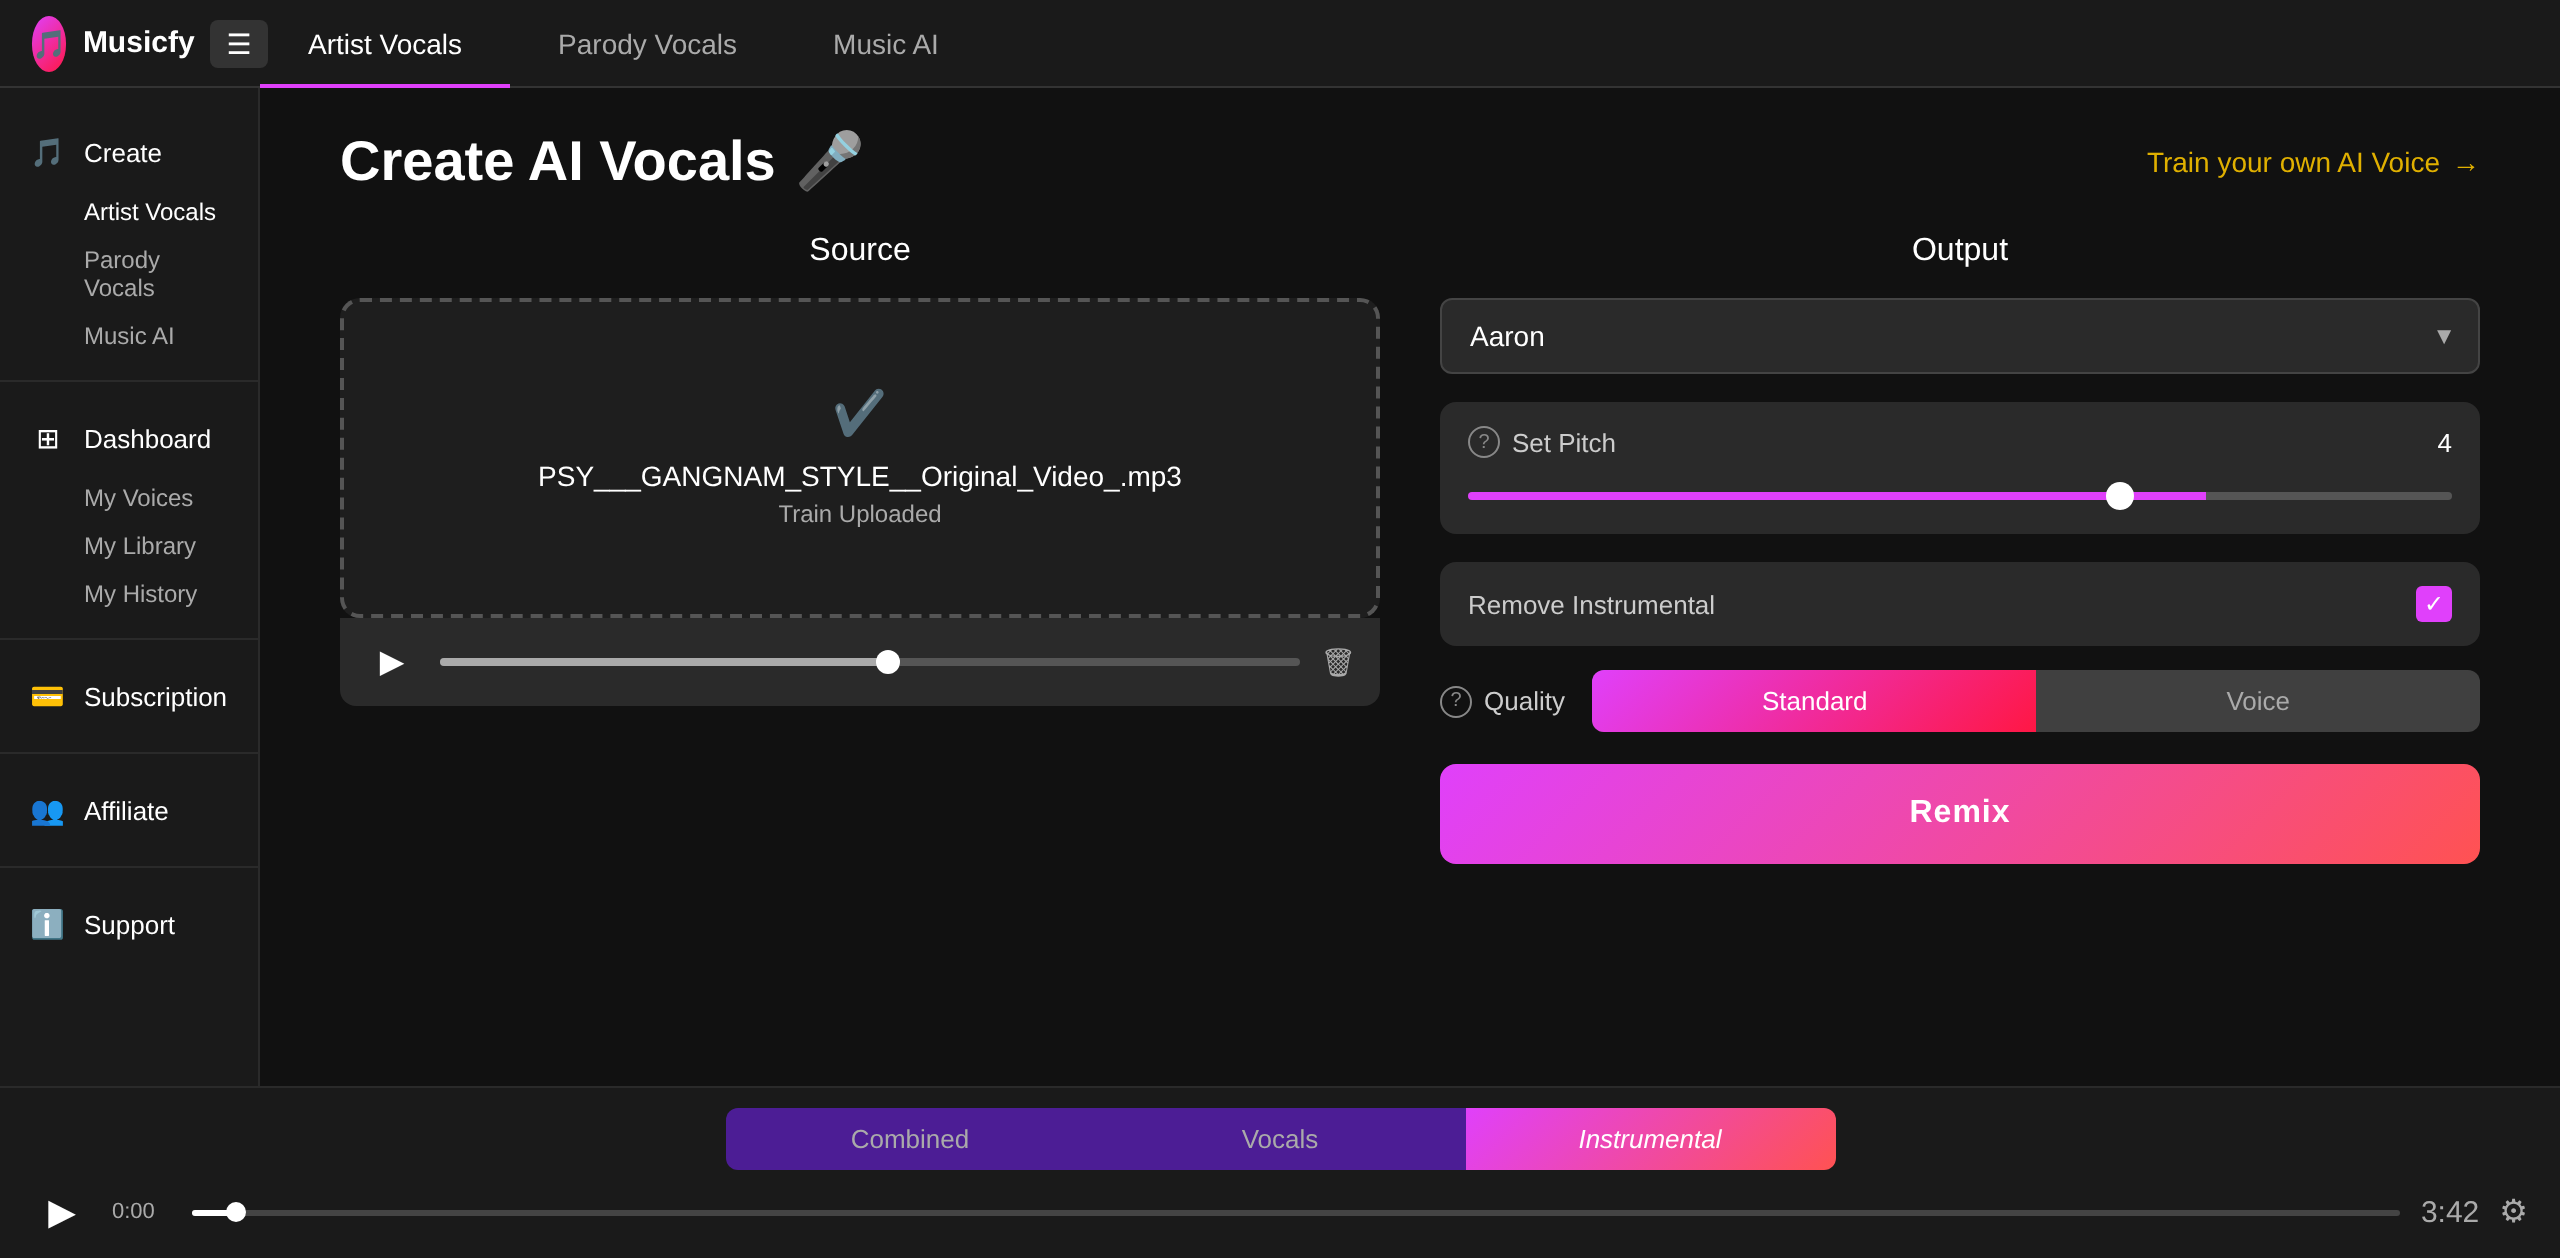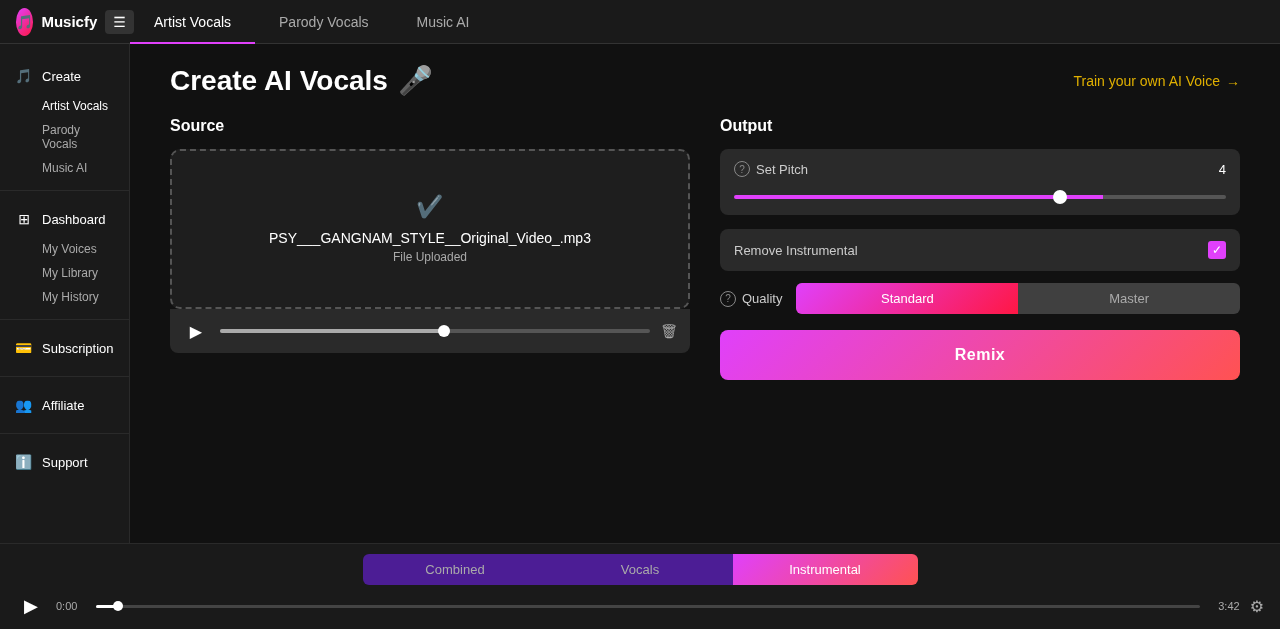--- a/index.html
+++ b/index.html
@@ -170,23 +170,24 @@
 
     .source-col {
       flex: 1;
     }
     .output-col {
       flex: 1;
     }
 
     .section-title {
       font-size: 16px;
-      font-weight: 700;
+      font-weight: 400;
       color: #fff;
       margin-bottom: 14px;
+      text-align: center;
     }
 
     
     .upload-box {
       border: 2px dashed #555;
       border-radius: 10px;
       background: #1e1e1e;
       padding: 30px 20px;
       display: flex;
       flex-direction: column;
@@ -442,20 +443,21 @@
     }
     .bottom-tab:first-child {
       border-radius: 6px 0 0 6px;
     }
     .bottom-tab:last-child {
       border-radius: 0 6px 6px 0;
     }
     .bottom-tab.active {
       background: linear-gradient(135deg, #e040fb 0%, #ff5252 100%);
       color: #fff;
+      font-style: italic;
     }
     .bottom-player-row {
       display: flex;
       align-items: center;
       gap: 10px;
       padding: 6px 16px 8px;
     }
     .bp-play {
       background: none;
       border: none;
@@ -490,21 +492,21 @@
       position: absolute;
       top: 50%;
       left: 2%;
       transform: translate(-50%, -50%);
       width: 10px;
       height: 10px;
       background: #fff;
       border-radius: 50%;
     }
     .bp-total {
-      font-size: 11px;
+      font-size: 15px;
       color: #aaa;
       min-width: 30px;
       text-align: right;
     }
     .bp-settings {
       background: none;
       border: none;
       color: #aaa;
       font-size: 16px;
       cursor: pointer;
@@ -615,36 +617,44 @@
       </a>
     </div>
 
     <div class="create-columns">
 
       <div class="source-col">
         <div class="section-title">Source</div>
         <div class="upload-box">
           <div class="upload-check">✔️</div>
           <div class="upload-filename">PSY___GANGNAM_STYLE__Original_Video_.mp3</div>
-          <div class="upload-status">File Uploaded</div>
+          <div class="upload-status">Train Uploaded</div>
         </div>
         <div class="audio-player">
           <button class="play-btn">▶</button>
           <div class="progress-bar-wrap">
             <div class="progress-fill"></div>
             <div class="progress-thumb"></div>
           </div>
           <button class="delete-btn">🗑</button>
         </div>
       </div>
 
       <div class="output-col">
         <div class="section-title">Output</div>
 
         
+        <div class="voice-select-wrap">
+          <select class="voice-select">
+            <option>Aaron</option>
+            <option>Bob</option>
+            <option>Charlie</option>
+          </select>
+          <span class="voice-select-arrow">▼</span>
+        </div>
 
         
         <div class="pitch-row">
           <div class="pitch-header">
             <div class="pitch-label">
               <span class="help-icon">?</span>
               <span>Set Pitch</span>
             </div>
             <span class="pitch-value">4</span>
           </div>
@@ -658,21 +668,21 @@
         </div>
 
         
         <div class="quality-row">
           <div class="quality-label">
             <span class="help-icon">?</span>
             <span>Quality</span>
           </div>
           <div class="quality-toggle">
             <button class="quality-btn active">Standard</button>
-            <button class="quality-btn">Master</button>
+            <button class="quality-btn">Voice</button>
           </div>
         </div>
 
         
         <button class="remix-btn">Remix</button>
       </div>
     </div>
 
   </div>
 </div>

